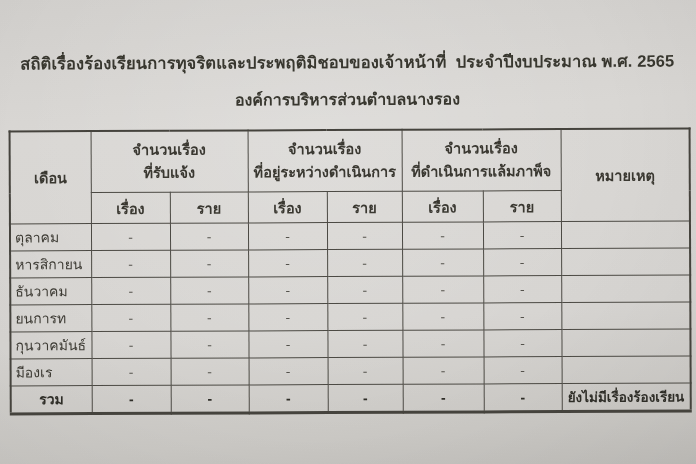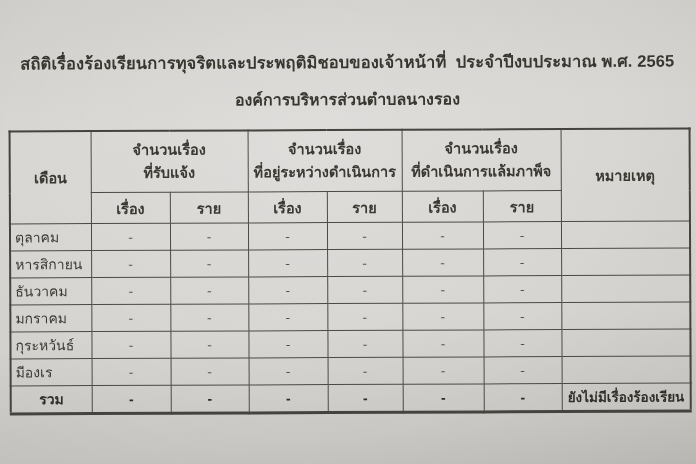--- a/index.html
+++ b/index.html
@@ -165,31 +165,31 @@
         <td class="month-cell">ธันวาคม</td>
         <td class="value-cell">-</td>
         <td class="value-cell">-</td>
         <td class="value-cell">-</td>
         <td class="value-cell">-</td>
         <td class="value-cell">-</td>
         <td class="value-cell">-</td>
         <td class="remark-cell"></td>
       </tr>
       <tr>
-        <td class="month-cell">มกราคม</td>
-        <td class="value-cell">-</td>
-        <td class="value-cell">-</td>
-        <td class="value-cell">-</td>
-        <td class="value-cell">-</td>
-        <td class="value-cell">-</td>
-        <td class="value-cell">-</td>
-        <td class="remark-cell"></td>
-      </tr>
-      <tr>
-        <td class="month-cell">กุระหวันธ์</td>
+        <td class="month-cell">ยนการท</td>
+        <td class="value-cell">-</td>
+        <td class="value-cell">-</td>
+        <td class="value-cell">-</td>
+        <td class="value-cell">-</td>
+        <td class="value-cell">-</td>
+        <td class="value-cell">-</td>
+        <td class="remark-cell"></td>
+      </tr>
+      <tr>
+        <td class="month-cell">กุนวาคมันธ์</td>
         <td class="value-cell">-</td>
         <td class="value-cell">-</td>
         <td class="value-cell">-</td>
         <td class="value-cell">-</td>
         <td class="value-cell">-</td>
         <td class="value-cell">-</td>
         <td class="remark-cell"></td>
       </tr>
       <tr>
         <td class="month-cell">มีองเร</td>

